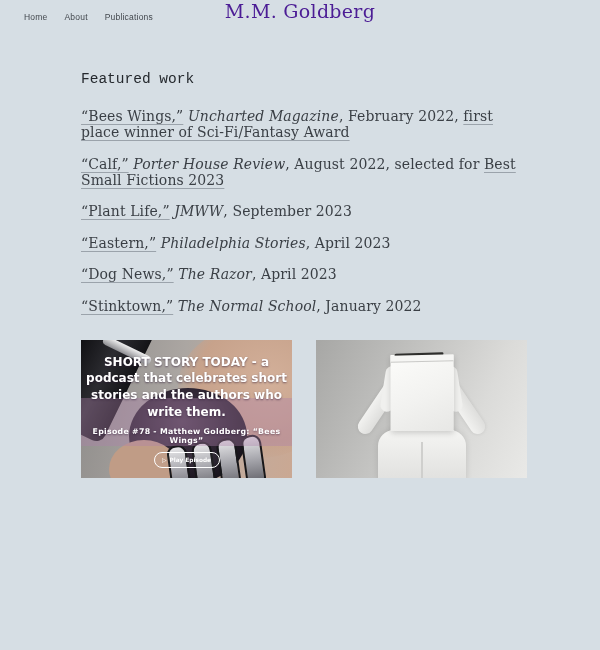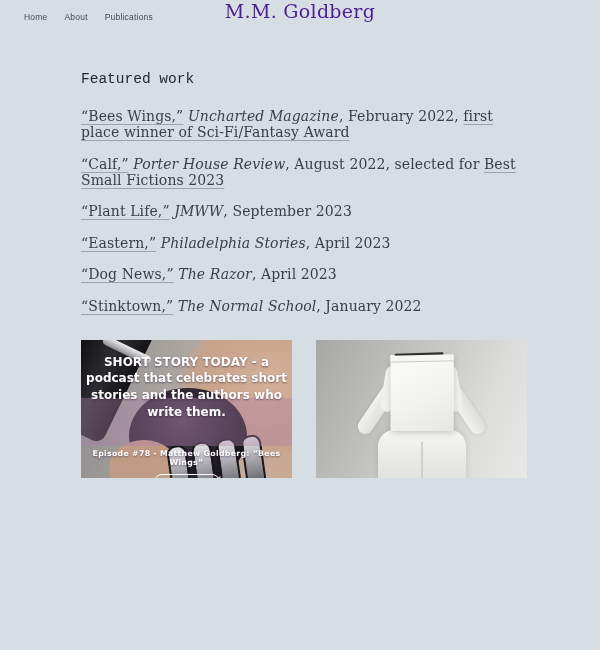--- a/index.html
+++ b/index.html
@@ -60,21 +60,21 @@
   .pod-arm { position:absolute; left:-8px; top:-52px; width:64px; height:150px; transform:rotate(26deg); background:linear-gradient(90deg,#101013,#2c2c31 55%,#131316); border-radius:10px; }
   .pod-ring { position:absolute; left:20px; top:6px; width:52px; height:9px; transform:rotate(26deg); background:linear-gradient(180deg,#efefef,#8e8e92); border-radius:4px; }
   .pod-hand { position:absolute; right:-36px; top:-12px; width:150px; height:130px; background:radial-gradient(ellipse at 60% 40%, #d3b09a 0%, #c7a28b 55%, rgba(199,162,139,0) 75%); border-radius:45%; }
   .pod-mic { position:absolute; left:48px; top:48px; width:118px; height:96px; border-radius:50%; background:radial-gradient(ellipse at 45% 35%, #4a3c4e 0%, #241d29 55%, #120f15 85%); }
   .pod-fingers { position:absolute; left:88px; bottom:-14px; display:flex; gap:5px; transform:rotate(-8deg); }
   .pod-finger { width:20px; height:52px; border-radius:9px; background:linear-gradient(180deg,#e6e6e8 0%,#a9a9af 45%,#5f5f66 100%); border:2px solid #17171a; }
   .pod-thumb { position:absolute; left:28px; bottom:-20px; width:70px; height:58px; border-radius:50%; background:#c09c86; }
   .pod-band { position:absolute; left:0; right:0; top:58px; height:48px; background:rgba(173,128,172,0.38); }
   .pod-text { position:absolute; left:0; right:0; top:14px; text-align:center; color:#fff; font-family:"DejaVu Sans", sans-serif; }
   .pod-headline { font-size:12px; font-weight:bold; line-height:1.4; padding:0 4px; text-shadow:0 1px 2px rgba(40,20,50,.55); }
-  .pod-episode { margin-top:28px; font-size:7.8px; font-weight:bold; letter-spacing:.3px; text-shadow:0 1px 2px rgba(40,20,50,.5); }
+  .pod-episode { margin-top:6px; font-size:7.8px; font-weight:bold; letter-spacing:.3px; text-shadow:0 1px 2px rgba(40,20,50,.5); }
   .play-btn {
     margin:7px auto 0; width:66px; height:16px; border:1px solid #fff; border-radius:9px;
     display:flex; align-items:center; justify-content:center; gap:3px;
     color:#fff; font-size:5.8px; font-weight:bold; cursor:pointer; background:rgba(255,255,255,0.04);
   }
   .play-icon { font-size:6px; line-height:1; }
 
   
   .photo-box { background:linear-gradient(115deg,#a7a7a5 0%,#c3c3c1 40%,#dbdbd9 72%,#e9e9e7 100%); }
   .bx-shirt { position:absolute; left:50%; bottom:-4px; transform:translateX(-50%); width:88px; height:52px; background:linear-gradient(180deg,#f5f5f3,#e0e0de); border-radius:16px 16px 0 0; box-shadow:0 0 6px rgba(0,0,0,.12); }

